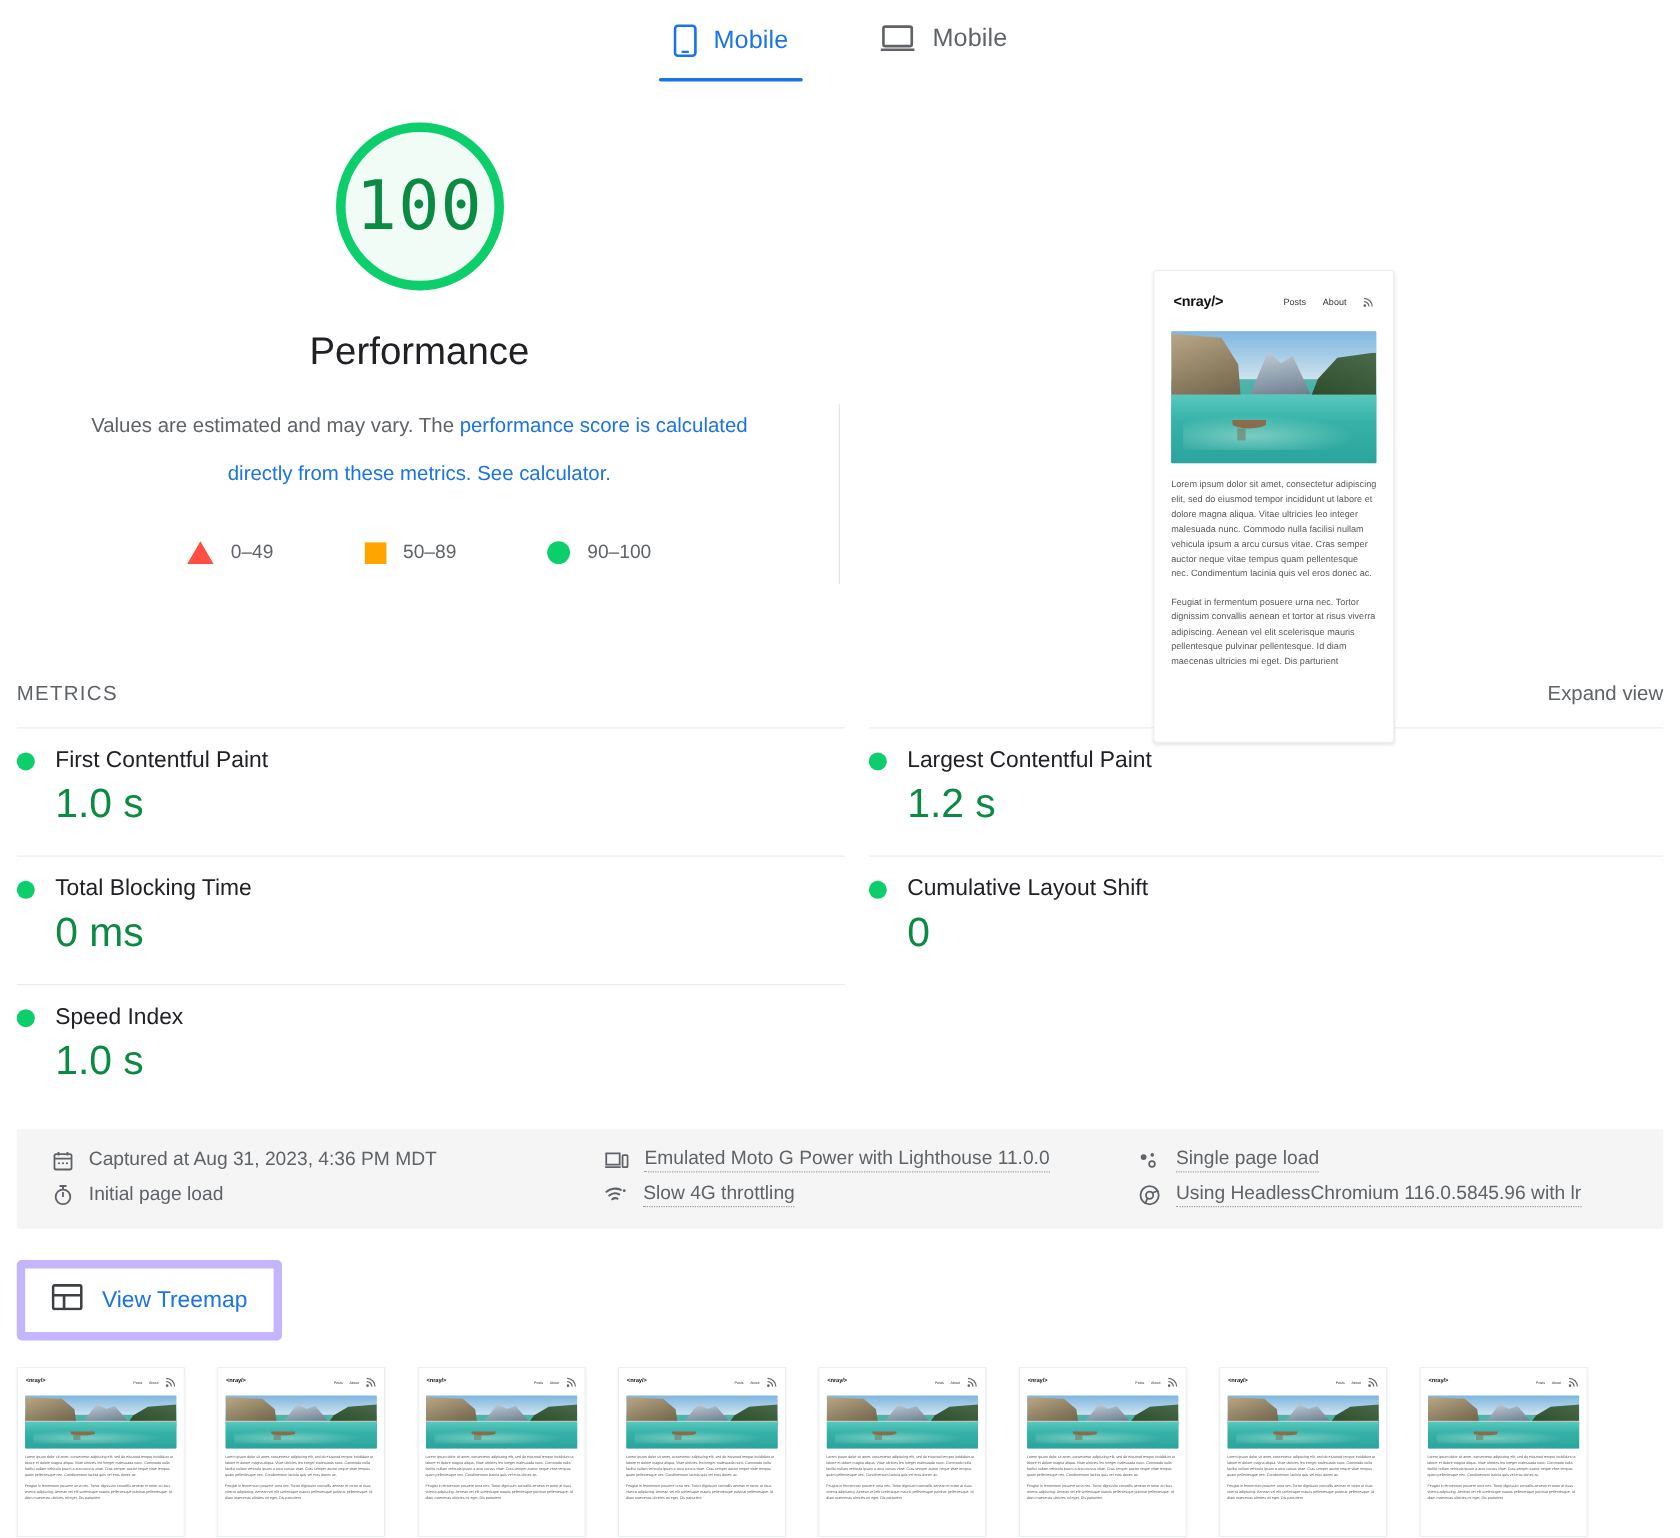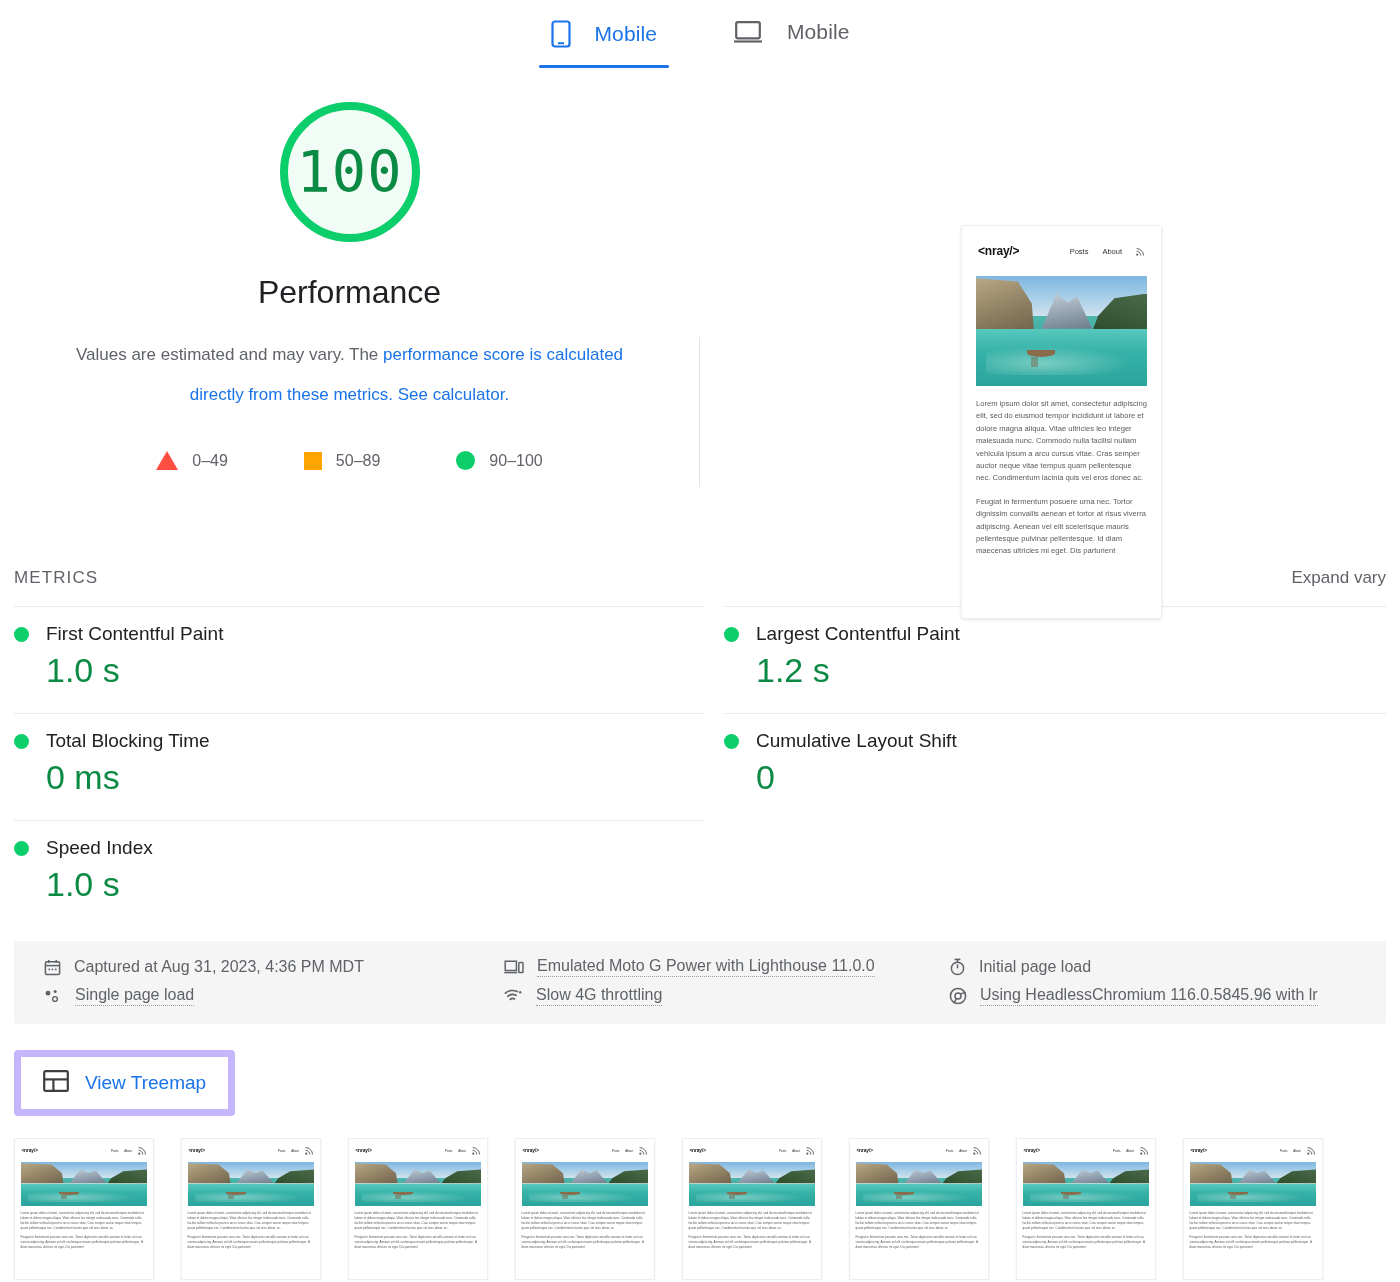--- a/index.html
+++ b/index.html
@@ -15,21 +15,21 @@
   .tabbar {
     position: relative;
     height: 72px;
     display: flex;
     justify-content: center;
     align-items: flex-start;
     gap: 52px;
     padding-top: 14px;
   }
   .tab {
-    display: flex; align-items: center; gap: 24px;
+    display: flex; align-items: center; gap: 14px;
     padding: 6px 12px 20px 12px;
     cursor: pointer;
     position: relative;
   }
   .tab-label { font-size: 21px; letter-spacing: .1px; }
   .tab.active .tab-label { color: #1a73e8; }
   .tab:not(.active) .tab-label { color: #5f6368; }
   .tab-underline {
     position: absolute; left: 0; right: 0; bottom: 0;
     height: 3px; border-radius: 2px; background: #1a73e8;
@@ -336,21 +336,21 @@
       <div class="mini-body">
         <p>Lorem ipsum dolor sit amet, consectetur adipiscing elit, sed do eiusmod tempor incididunt ut labore et dolore magna aliqua. Vitae ultricies leo integer malesuada nunc. Commodo nulla facilisi nullam vehicula ipsum a arcu cursus vitae. Cras semper auctor neque vitae tempus quam pellentesque nec. Condimentum lacinia quis vel eros donec ac.</p>
         <p>Feugiat in fermentum posuere urna nec. Tortor dignissim convallis aenean et tortor at risus viverra adipiscing. Aenean vel elit scelerisque mauris pellentesque pulvinar pellentesque. Id diam maecenas ultricies mi eget. Dis parturient</p>
       </div>
     </div>
   </div>
 </div>
 
 <div class="metrics-head">
   <div class="metrics-title">METRICS</div>
-  <div class="expand-view">Expand vary</div>
+  <div class="expand-view">Expand view</div>
 </div>
 
 <div class="metrics-grid">
   <div class="metric-col">
     <div class="metric">
       <div class="metric-head">
         <span class="metric-dot"></span>
         <span class="metric-name">First Contentful Paint</span>
       </div>
       <div class="metric-value">1.0 s</div>
@@ -412,43 +412,43 @@
         <path d="M1.2 2.2h11.2v9.4H1.2z" stroke="#5f6368" stroke-width="1.5"></path>
         <line x1="0.3" y1="13.6" x2="13.3" y2="13.6" stroke="#5f6368" stroke-width="1.5"></line>
         <rect x="14.8" y="3.6" width="4.2" height="10" rx="0.8" stroke="#5f6368" stroke-width="1.5"></rect>
       </svg>
     </span>
     <span class="env-text dotted">Emulated Moto G Power with Lighthouse 11.0.0</span>
   </div>
 
   <div class="env-item">
     <span class="ico">
+      <svg width="18" height="17" viewBox="0 0 18 17" fill="none">
+        <circle cx="4" cy="5.2" r="2.4" fill="#5f6368"></circle>
+        <circle cx="11.2" cy="3.4" r="1.5" fill="#5f6368"></circle>
+        <circle cx="11" cy="11" r="2.4" stroke="#5f6368" stroke-width="1.4"></circle>
+      </svg>
+    </span>
+    <span class="env-text dotted">Single page load</span>
+  </div>
+
+  <div class="env-item">
+    <span class="ico">
       <svg width="17" height="18" viewBox="0 0 17 18" fill="none">
         <circle cx="8.5" cy="10.4" r="6.1" stroke="#5f6368" stroke-width="1.5"></circle>
         <line x1="8.5" y1="10.4" x2="8.5" y2="6.4" stroke="#5f6368" stroke-width="1.5"></line>
         <line x1="5.6" y1="1.4" x2="11.4" y2="1.4" stroke="#5f6368" stroke-width="1.6"></line>
         <line x1="8.5" y1="1.4" x2="8.5" y2="4" stroke="#5f6368" stroke-width="1.6"></line>
       </svg>
     </span>
     <span class="env-text">Initial page load</span>
   </div>
 
   <div class="env-item">
     <span class="ico">
-      <svg width="18" height="17" viewBox="0 0 18 17" fill="none">
-        <circle cx="4" cy="5.2" r="2.4" fill="#5f6368"></circle>
-        <circle cx="11.2" cy="3.4" r="1.5" fill="#5f6368"></circle>
-        <circle cx="11" cy="11" r="2.4" stroke="#5f6368" stroke-width="1.4"></circle>
-      </svg>
-    </span>
-    <span class="env-text dotted">Single page load</span>
-  </div>
-
-  <div class="env-item">
-    <span class="ico">
       <svg width="19" height="16" viewBox="0 0 19 16" fill="none">
         <path d="M1.4 5.1C4.6 2.3 9.6 1.8 13.4 3.6" stroke="#5f6368" stroke-width="1.7" stroke-linecap="round"></path>
         <path d="M3.7 8.3c2.3-1.9 5.6-2.3 8.3-1" stroke="#5f6368" stroke-width="1.7" stroke-linecap="round"></path>
         <path d="M6.2 11.4c1.3-1 3-1.2 4.4-.5" stroke="#5f6368" stroke-width="1.7" stroke-linecap="round"></path>
         <circle cx="16.2" cy="4.2" r="1.2" fill="#5f6368"></circle>
       </svg>
     </span>
     <span class="env-text dotted">Slow 4G throttling</span>
   </div>
 

